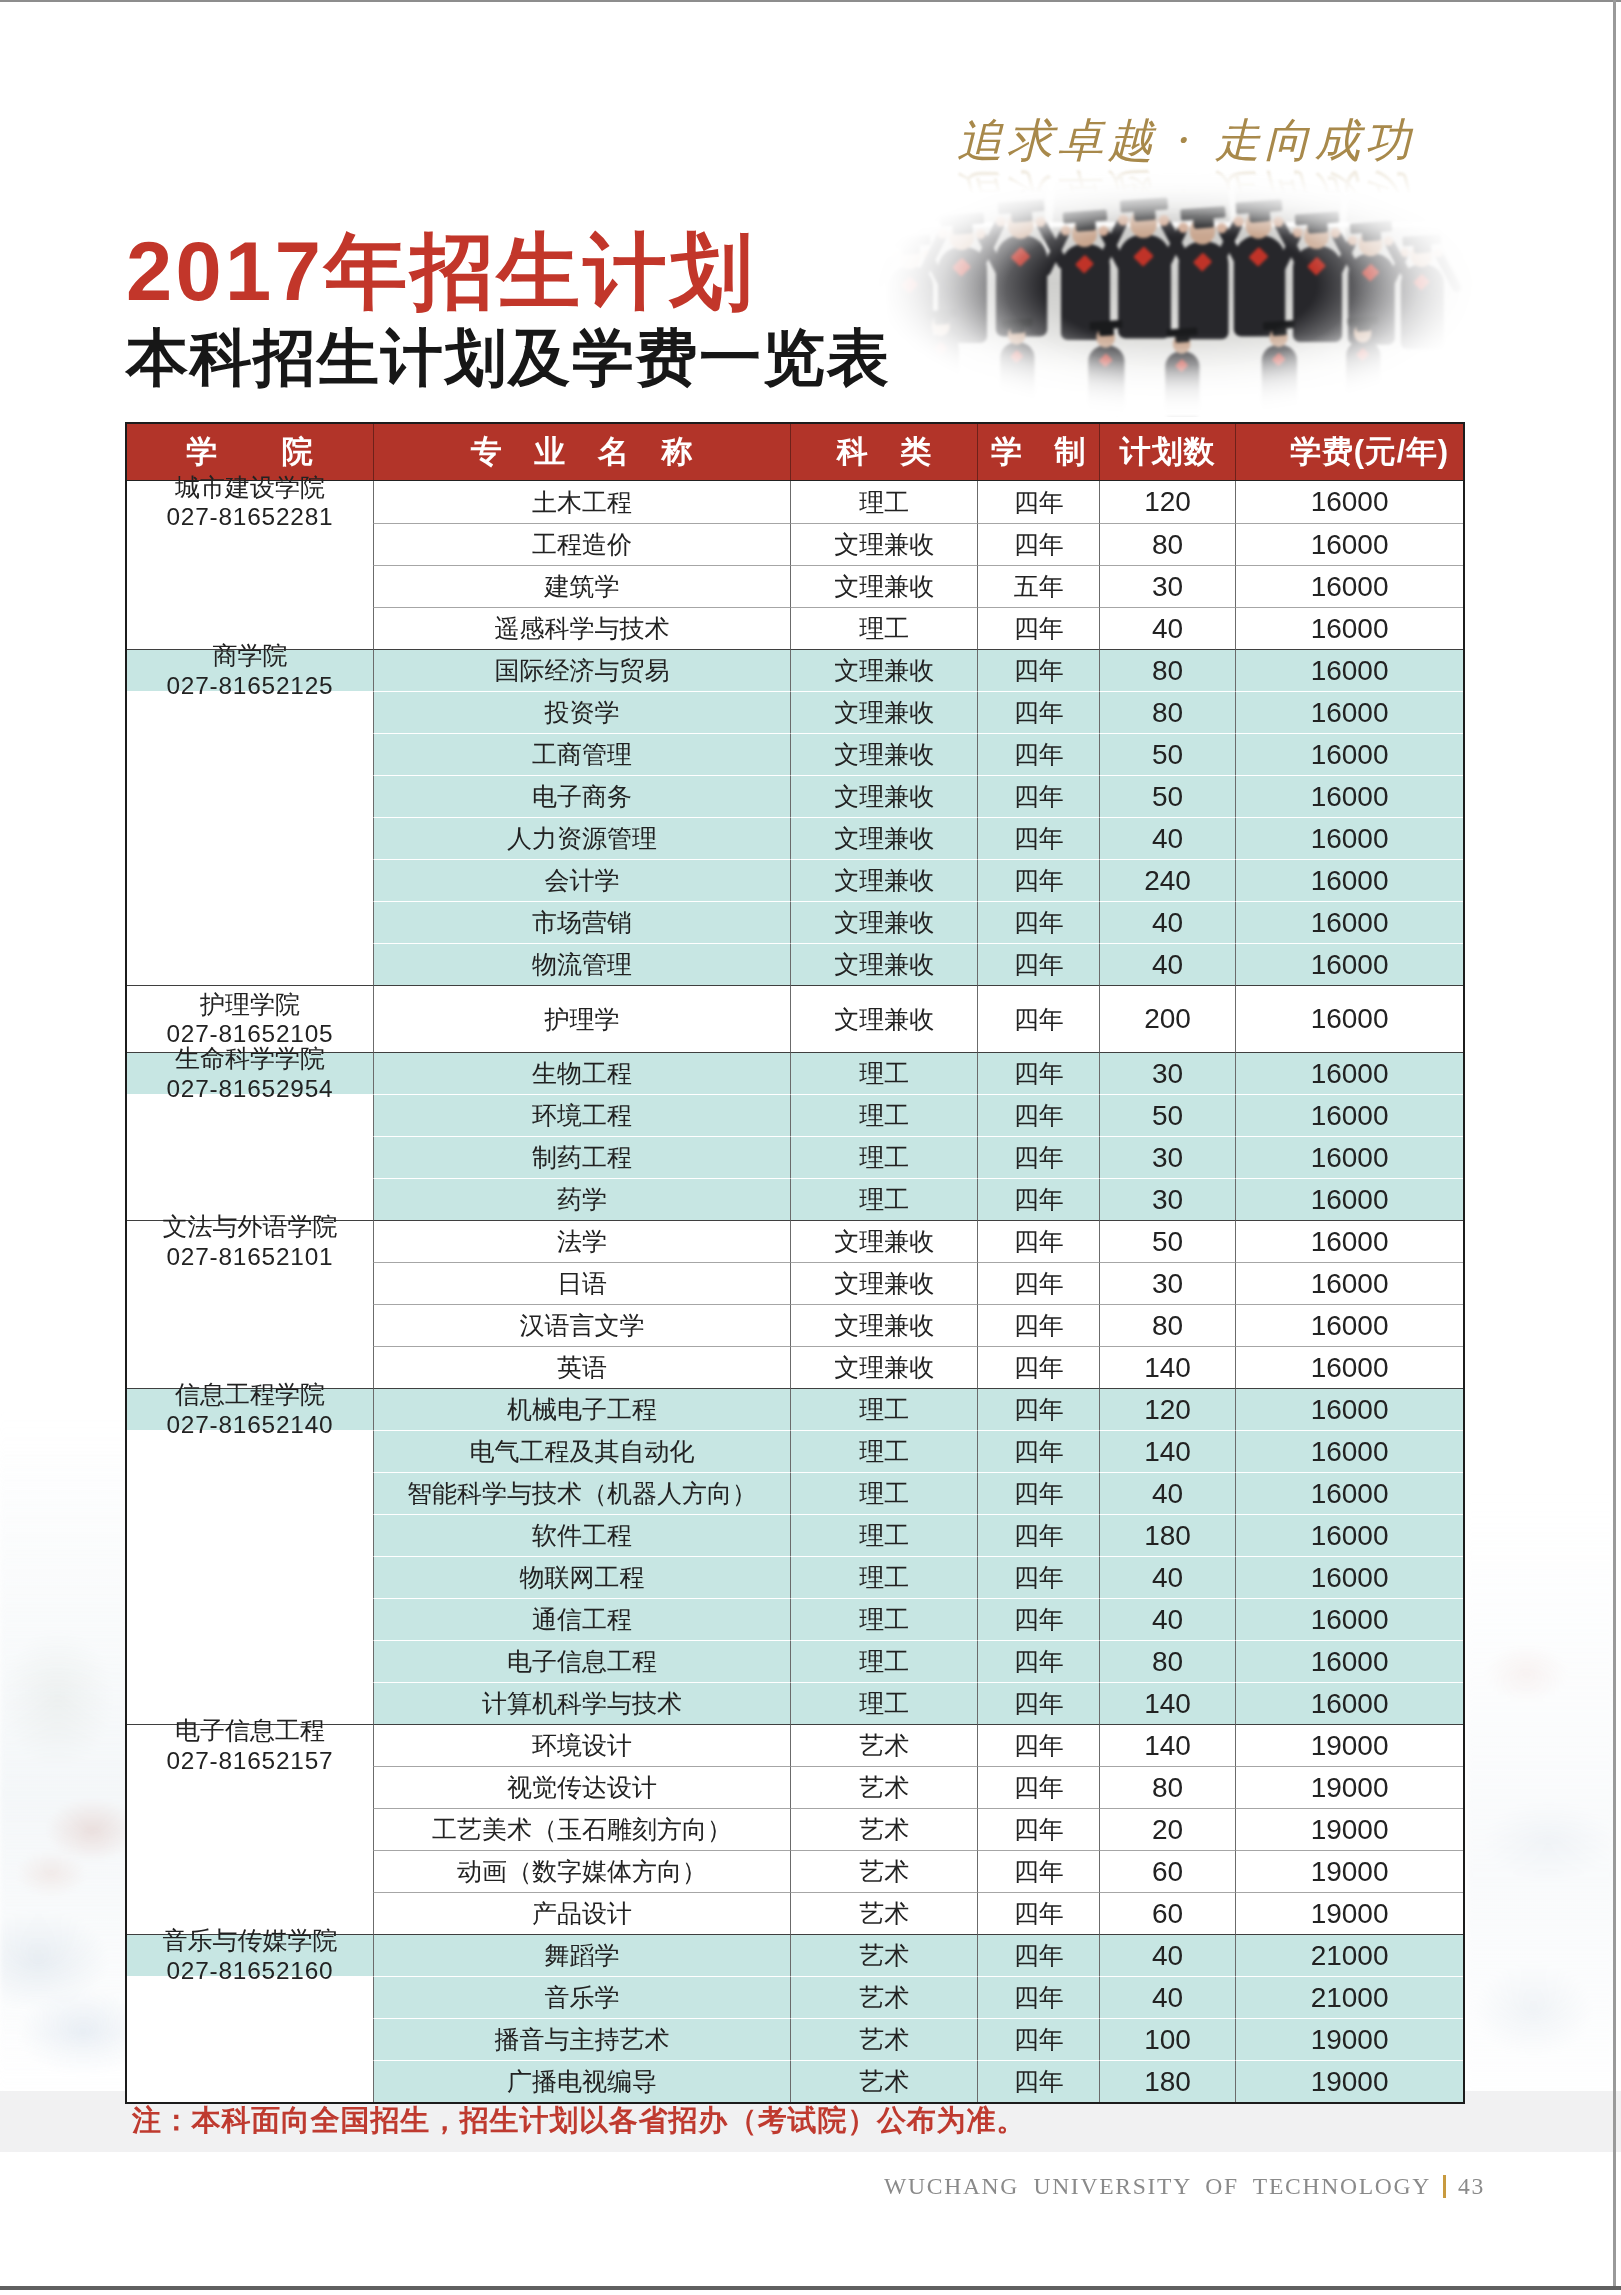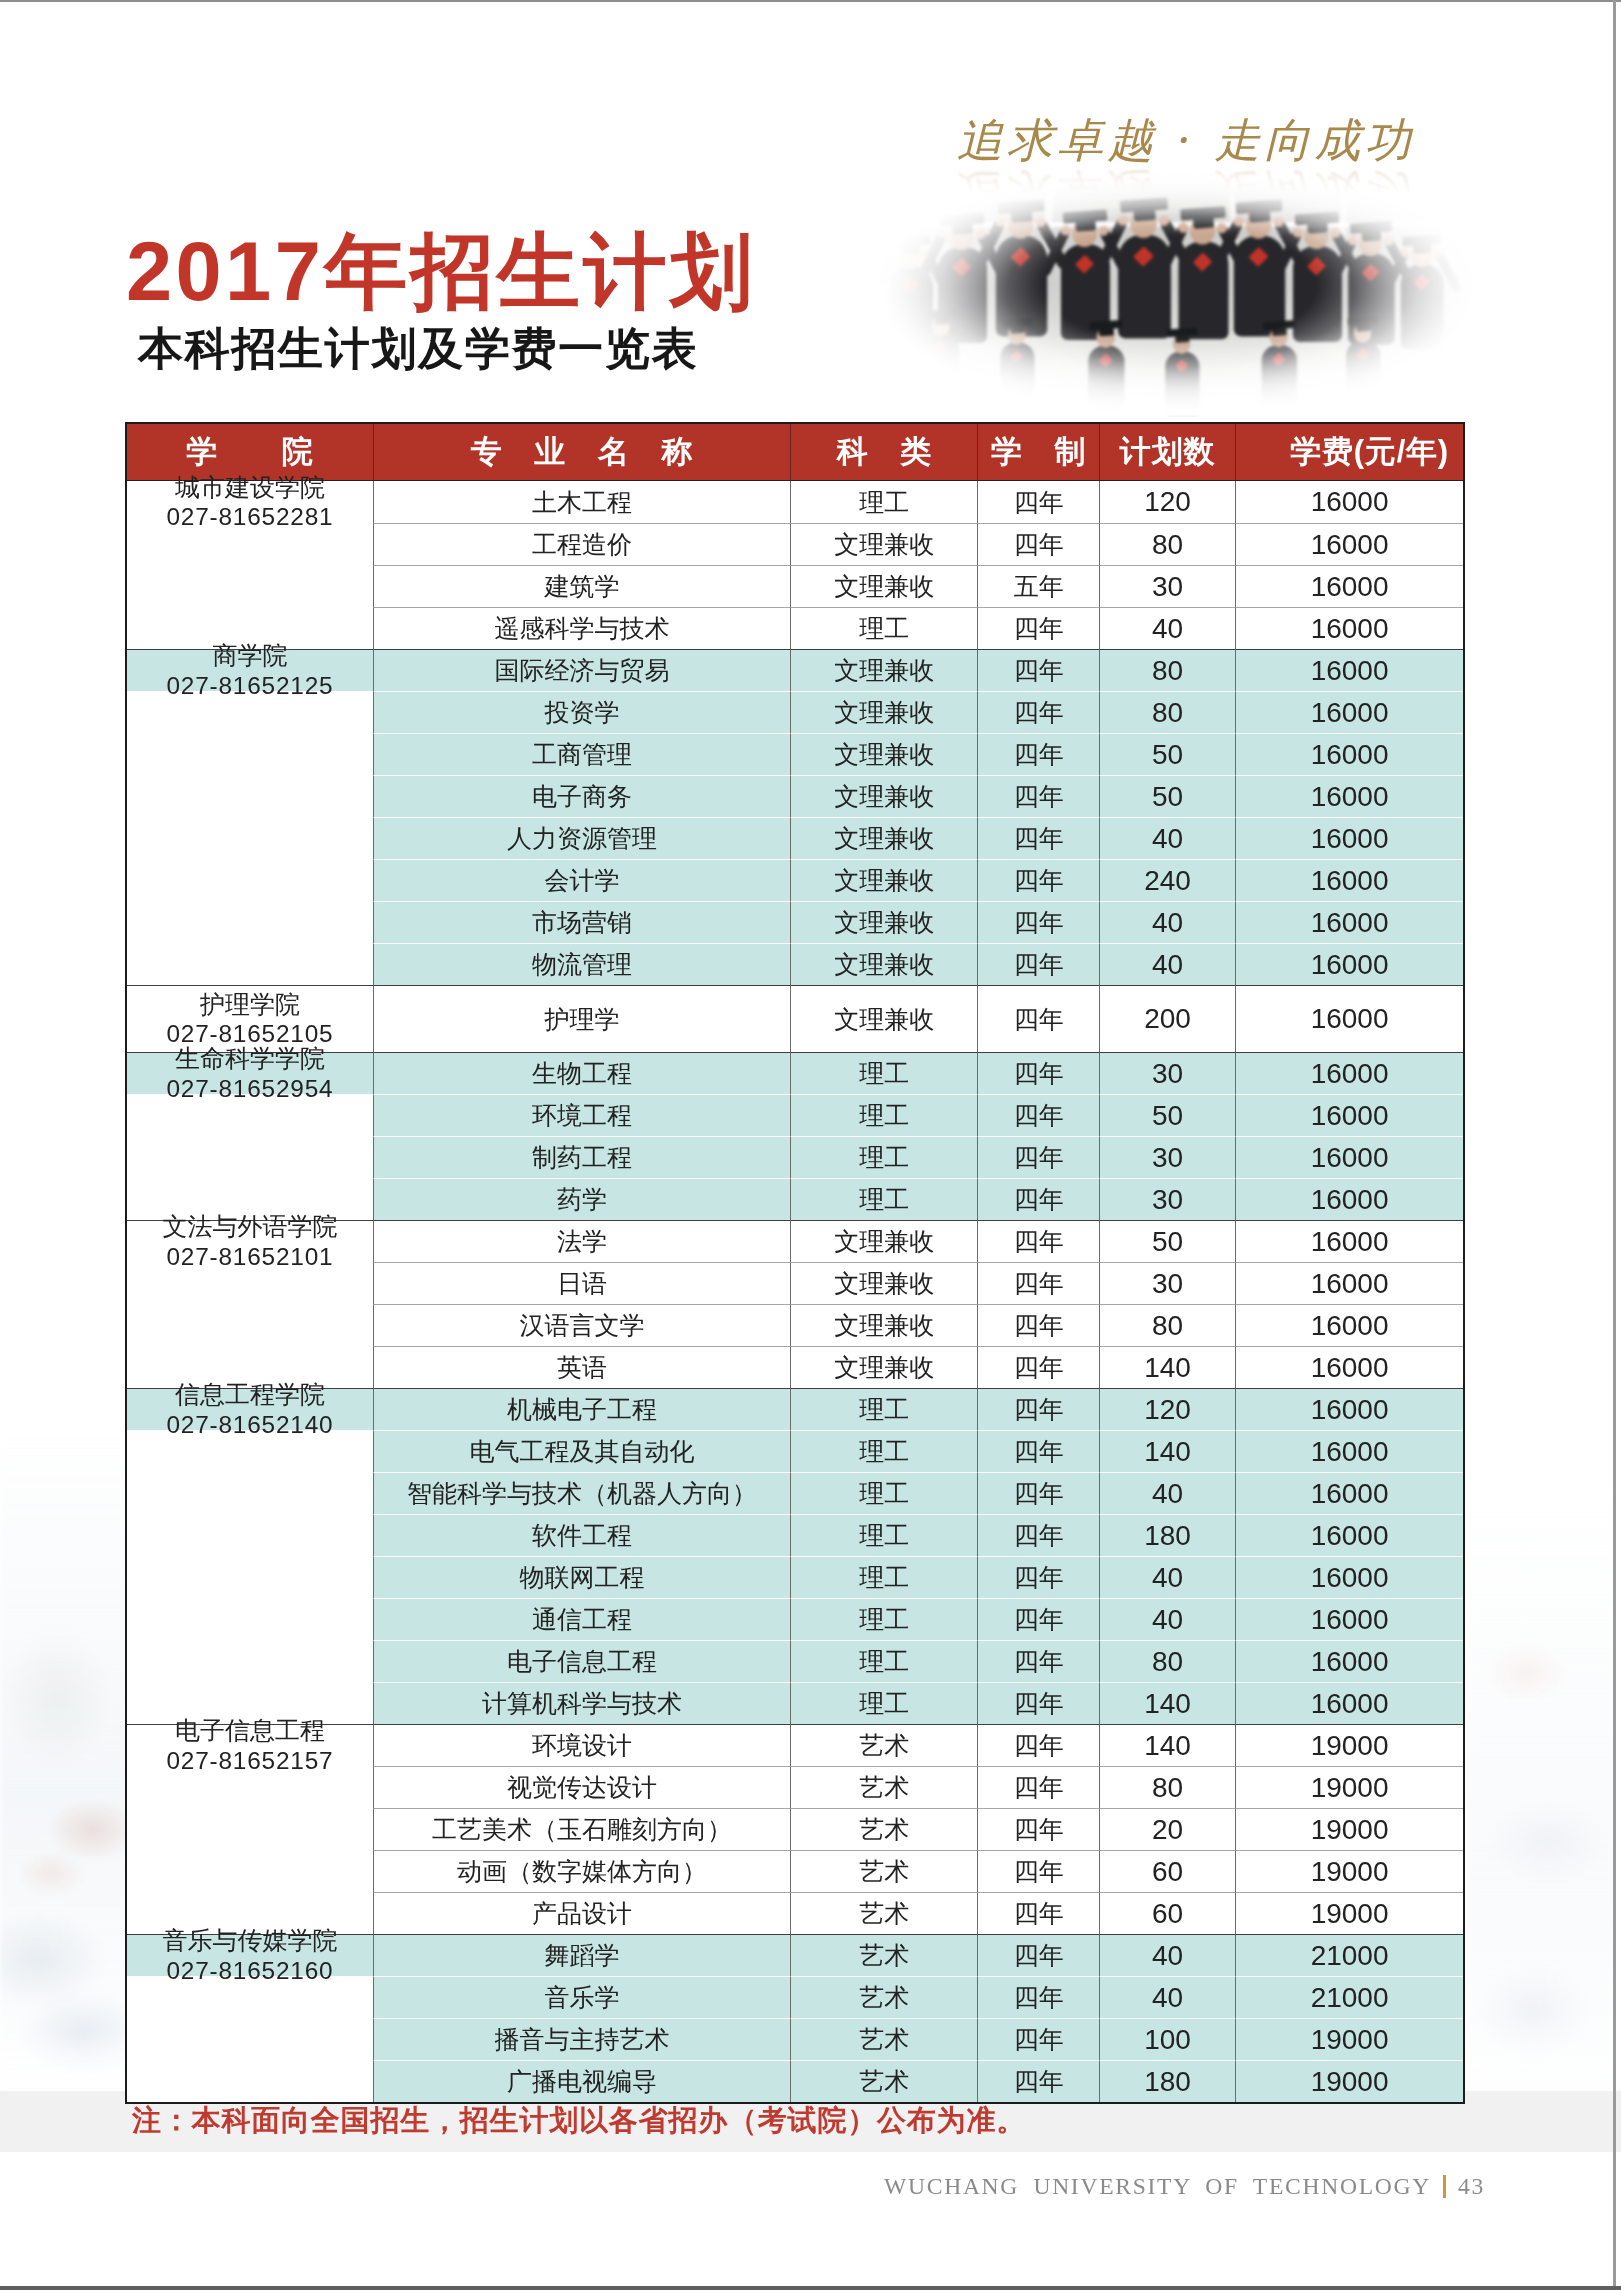--- a/index.html
+++ b/index.html
@@ -64,21 +64,21 @@
   .arm.r{right:-7.6px;transform:rotate(-28deg);}
   .hand{position:absolute;left:0;top:-4.2px;width:10px;height:10px;background:#cfa892;border-radius:50%;}
   .bow{position:absolute;top:52px;left:50%;width:12.6px;height:14.3px;margin-left:-6.7px;background:#c03328;transform:rotate(45deg);border-radius:1.7px;}
   .photo-wash{position:absolute;inset:0;
     background:radial-gradient(ellipse 52% 58% at 50% 46%, transparent 42%, rgba(255,255,255,.7) 74%, #fff 95%),
                linear-gradient(rgba(255,255,255,.9), transparent 26%, transparent 66%, rgba(255,255,255,.85));}
 
   
   .title{position:absolute;left:126px;top:228px;margin:0;font-size:83px;font-weight:900;
     letter-spacing:3.4px;color:#c2362a;line-height:1.05;white-space:nowrap;}
-  .subtitle{position:absolute;left:138px;top:325px;margin:0;font-size:45px;font-weight:900;
+  .subtitle{position:absolute;left:126px;top:325px;margin:0;font-size:62px;font-weight:900;
     letter-spacing:1.7px;color:#171717;line-height:1.05;white-space:nowrap;}
 
   
   .tbl{position:absolute;left:125px;top:422px;width:1340px;border:2.5px solid #1c1c1c;background:#fff;box-sizing:border-box;}
   .thead{display:flex;height:56px;background:#b23429;border-bottom:1.7px solid #222;}
   .th{display:flex;align-items:center;justify-content:center;color:#fff;font-weight:700;
       font-size:31px;letter-spacing:0.8px;box-sizing:border-box;}
   .th + .th{border-left:0.8px solid rgba(55,18,14,.55);}
   .w1{width:18.4%;} .w2{width:31.25%;} .w3{width:14.0%;} .w4{width:9.1%;} .w5{width:10.2%;} .w6{width:17.05%;padding-left:40px;}
 

